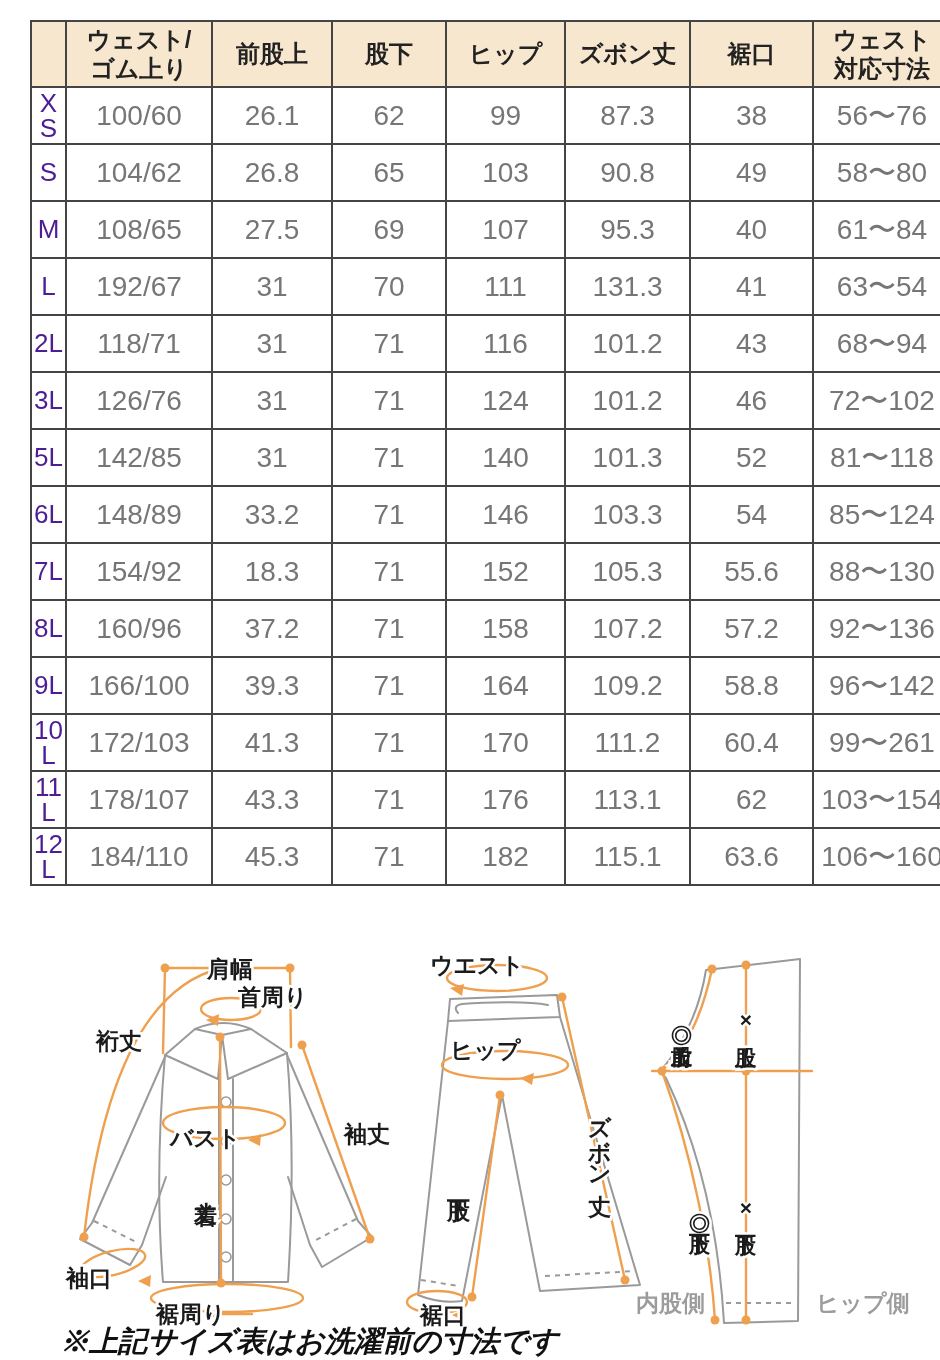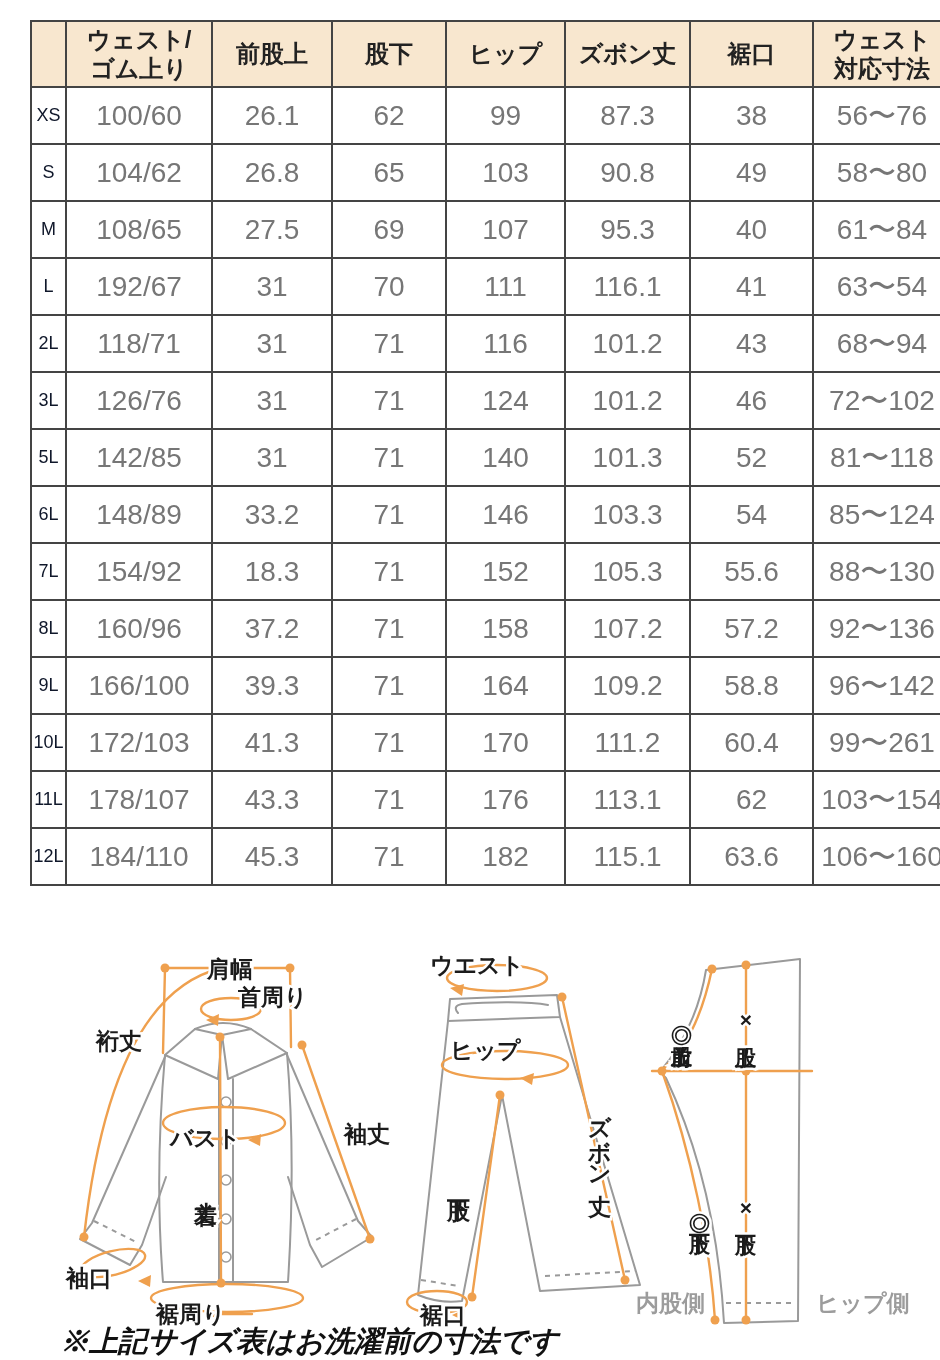--- a/index.html
+++ b/index.html
@@ -16,21 +16,21 @@
     border:2px solid #444;text-align:center;vertical-align:middle;padding:0;
   }
   .size-table thead th{
     background:#f8e7cf;color:#222;font-weight:bold;font-size:24px;
     height:64px;white-space:pre-line;line-height:1.22;
   }
   .size-table td{
     height:55px;font-size:28px;color:#767676;background:#fff;
   }
   .size-table td.size{
-    font-size:18px;color:#0f172a;word-break:break-all;line-height:.95;
+    font-size:26px;color:#4c1d95;word-break:break-all;line-height:.95;
   }
   
   svg.diagrams{position:absolute;left:0;top:945px}
   .ol{fill:none;stroke:#9a9a9a;stroke-width:2;stroke-linejoin:round;stroke-linecap:round}
   .old{fill:none;stroke:#9a9a9a;stroke-width:2;stroke-dasharray:5 5}
   .mz{fill:none;stroke:#efa04e;stroke-width:2.4;stroke-linecap:round}
   .dot{fill:#efa04e;stroke:none}
   .arr{fill:#efa04e;stroke:none}
   .btn{fill:#fff;stroke:#9a9a9a;stroke-width:1.6}
   .dlbl{font-family:"Liberation Sans",sans-serif;font-weight:bold;font-size:23px;
@@ -103,21 +103,21 @@
         <td>95.3</td>
         <td>40</td>
         <td>61〜84</td>
       </tr>
       <tr>
         <td class="size">L</td>
         <td>192/67</td>
         <td>31</td>
         <td>70</td>
         <td>111</td>
-        <td>116.1</td>
+        <td>131.3</td>
         <td>41</td>
         <td>63〜54</td>
       </tr>
       <tr>
         <td class="size">2L</td>
         <td>118/71</td>
         <td>31</td>
         <td>71</td>
         <td>116</td>
         <td>101.2</td>

